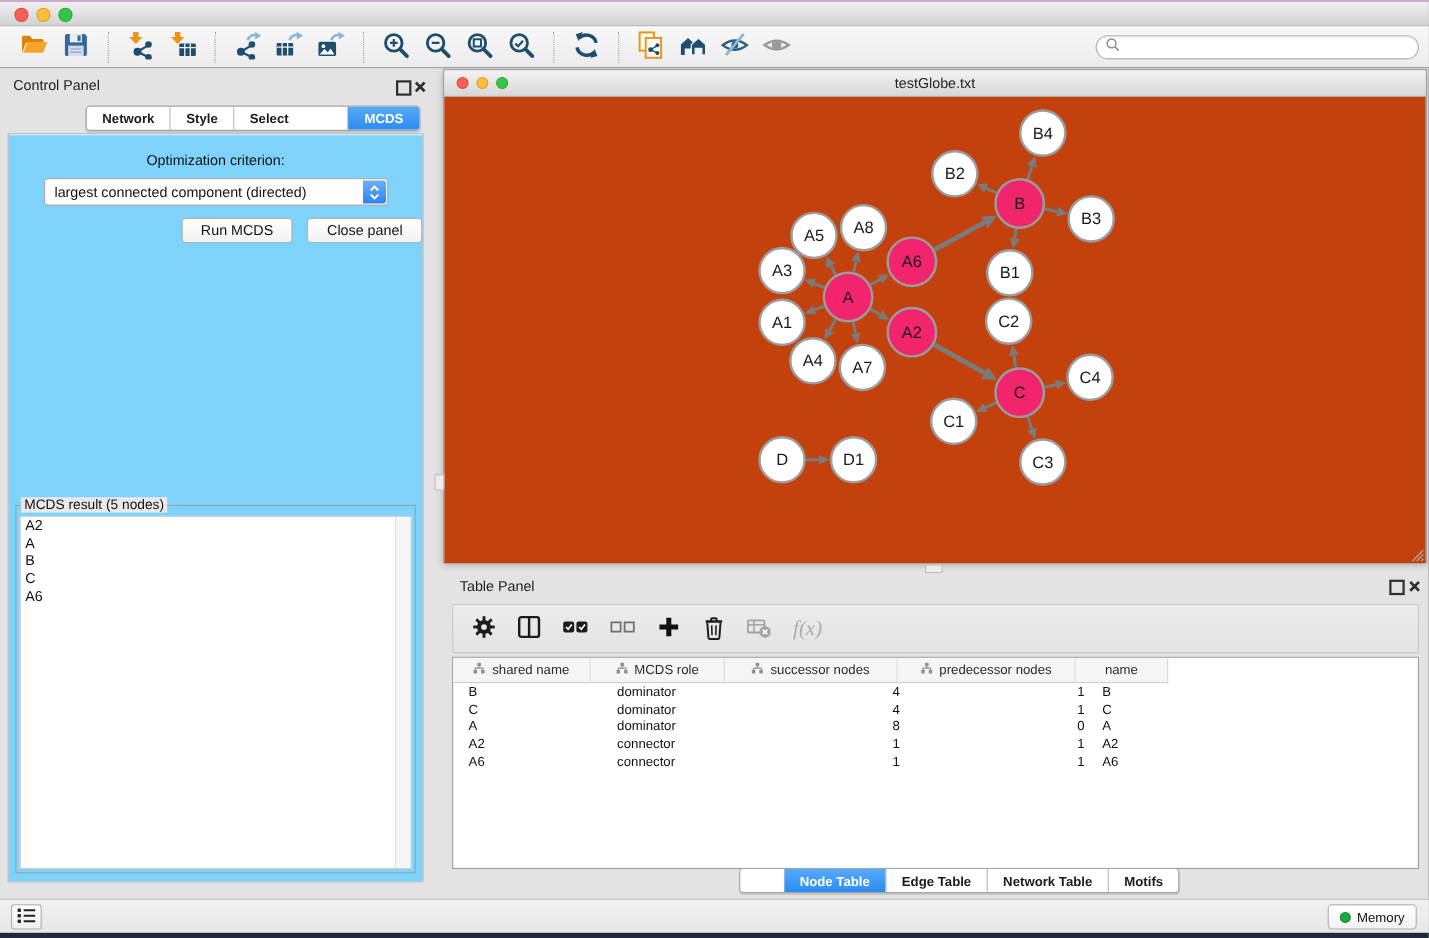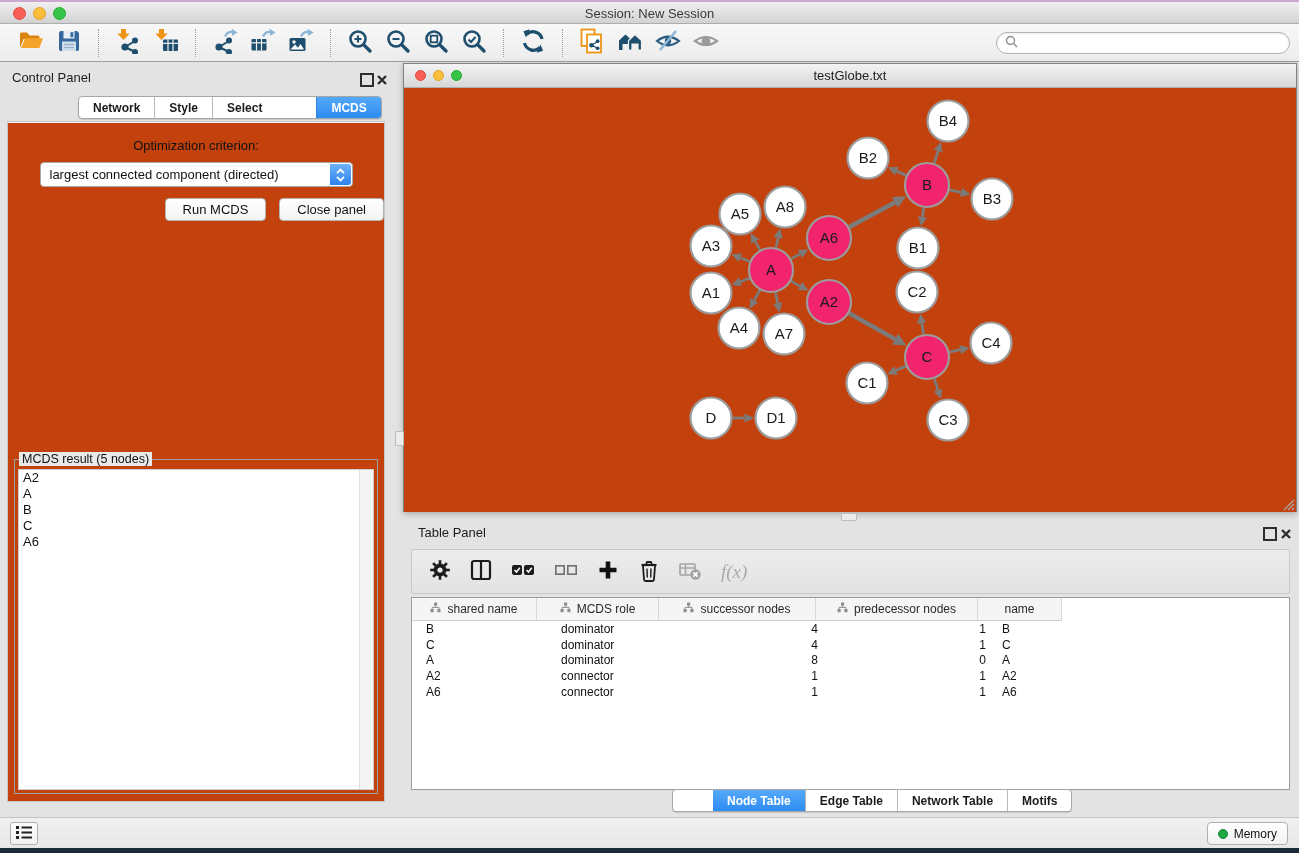--- a/index.html
+++ b/index.html
@@ -29,21 +29,21 @@
   .tb-sep{width:0;height:28px;border-left:1px dotted #9d9d9d;margin:0 10px;}
   .searchbox{position:absolute;right:9px;top:32px;width:294px;height:22px;
     background:#fff;border:1px solid #b3b3b3;border-radius:12px;
     display:flex;align-items:center;padding-left:8px;box-sizing:border-box;box-shadow:inset 0 1px 2px rgba(0,0,0,.08);}
   .searchbox input{border:none;outline:none;flex:1;font-size:12px;background:transparent;margin-left:5px;font-family:"Liberation Sans",sans-serif;}
   
   .cp-title{position:absolute;left:12px;top:70px;font-size:13px;color:#1d1d1d;}
   .panel-float{position:absolute;width:10px;height:10px;border:2px solid #2e2e2e;background:transparent;}
   .panel-close{position:absolute;width:12px;height:12px;}
   .cp-body{position:absolute;left:7px;top:121px;width:376px;height:679px;
-    background:#c2410c;border:1px solid #c6c6c6;box-shadow:inset 0 1px 0 #f4f4f4;}
+    background:#7dd3fc;border:1px solid #c6c6c6;box-shadow:inset 0 1px 0 #f4f4f4;}
   .seg-tabs{position:absolute;display:flex;height:21px;border:1px solid #a6a6a6;
     border-radius:4px;background:#fff;overflow:hidden;box-shadow:0 1px 1px rgba(0,0,0,.12);}
   .seg{display:flex;align-items:center;justify-content:center;font-size:12px;
     font-weight:bold;color:#1a1a1a;padding:0 14px;border-left:1px solid #b9b9b9;white-space:nowrap;}
   .seg:first-child{border-left:none;}
   .seg.selected{background:linear-gradient(#56a9f9,#2c8cf2);color:#fff;border-left-color:#2f84e0;margin-left:40px;}
   #cp-tabs{left:78px;top:96px;}
   .opt-label{display:block;text-align:center;margin-top:16px;font-size:13px;color:#111;}
   .selectbox{position:relative;margin:9px auto 0;width:313px;height:25px;background:#fff;
     border:1px solid #a9a9a9;border-radius:4px;box-sizing:border-box;
@@ -107,21 +107,20 @@
 
 <div id="window">
   <div class="top-edge"></div>
 
   <div class="titlebar">
     <div class="lights">
       <span class="light red"></span>
       <span class="light yellow"></span>
       <span class="light green"></span>
     </div>
-    <div class="title-text">Session: New Session</div>
   </div>
 
   <div class="toolbar" id="main-toolbar">
       <button class="tb-btn">
         <span><svg width="27" height="26" viewBox="0 0 27 26">
       <path d="M2 20 V6 Q2 4.5 3.5 4.5 H9 L11.5 7.5 H20 Q21.5 7.5 21.5 9 V11 H5.5 Z" fill="#d9820e"></path>
       <path d="M3.2 20 L7 10.2 H25 L21.3 20 Z" fill="#f5a32b"></path>
           </svg></span>
       </button>
       <button class="tb-btn">

